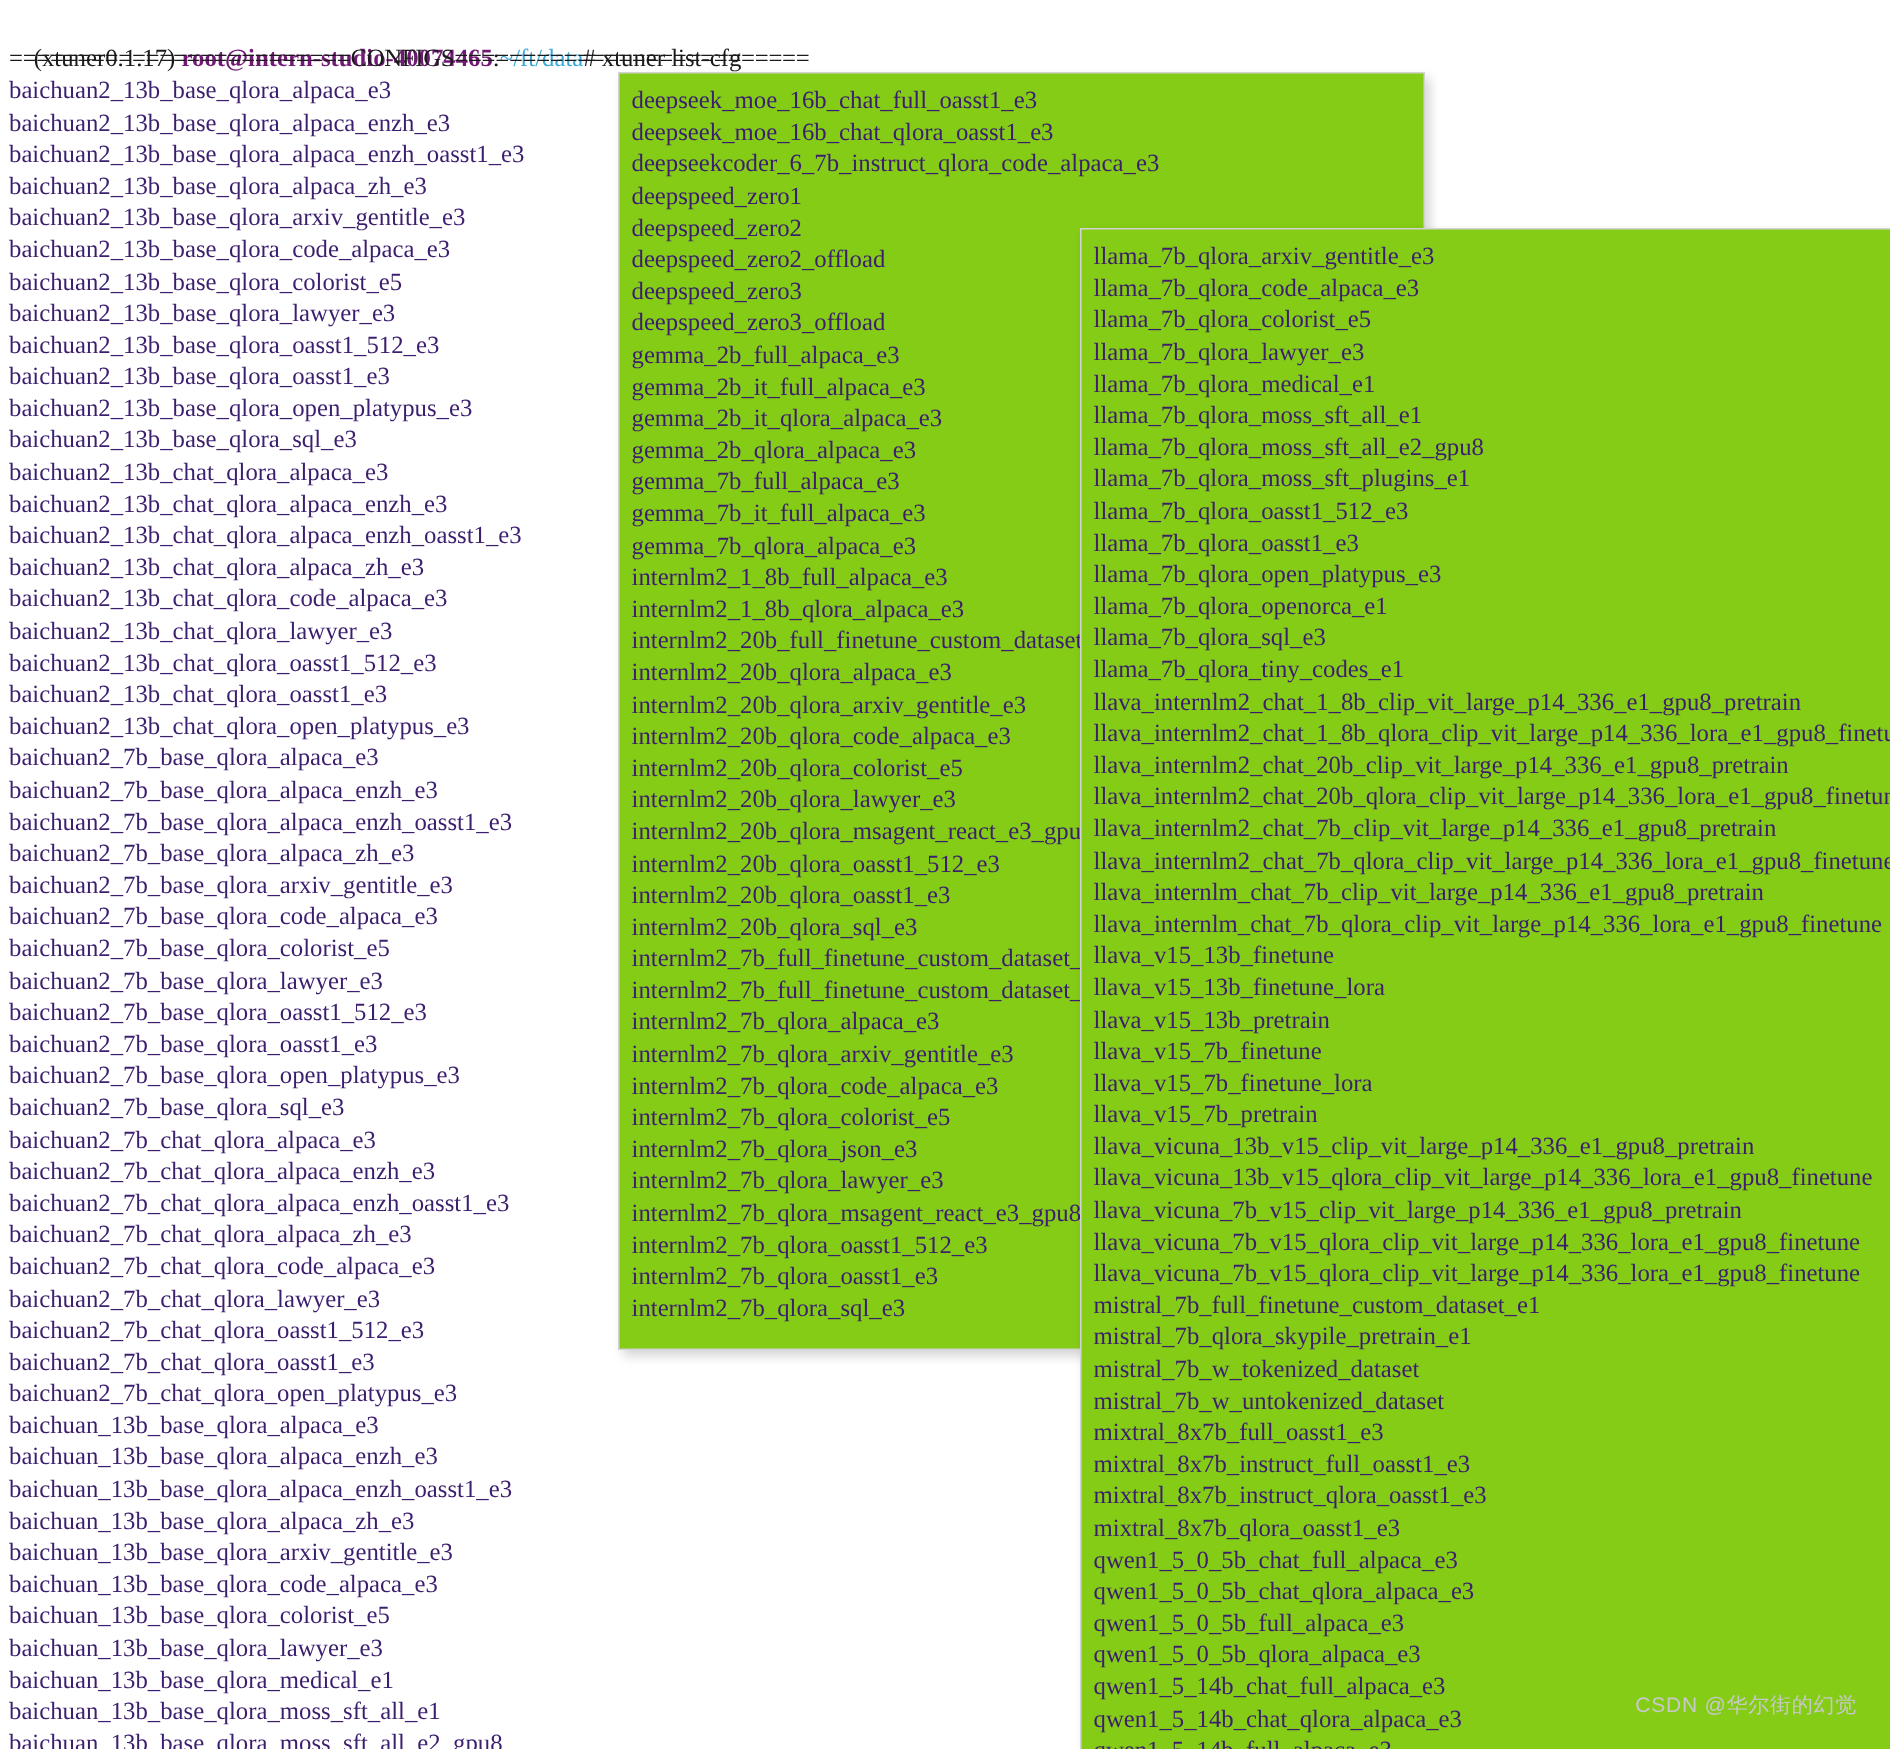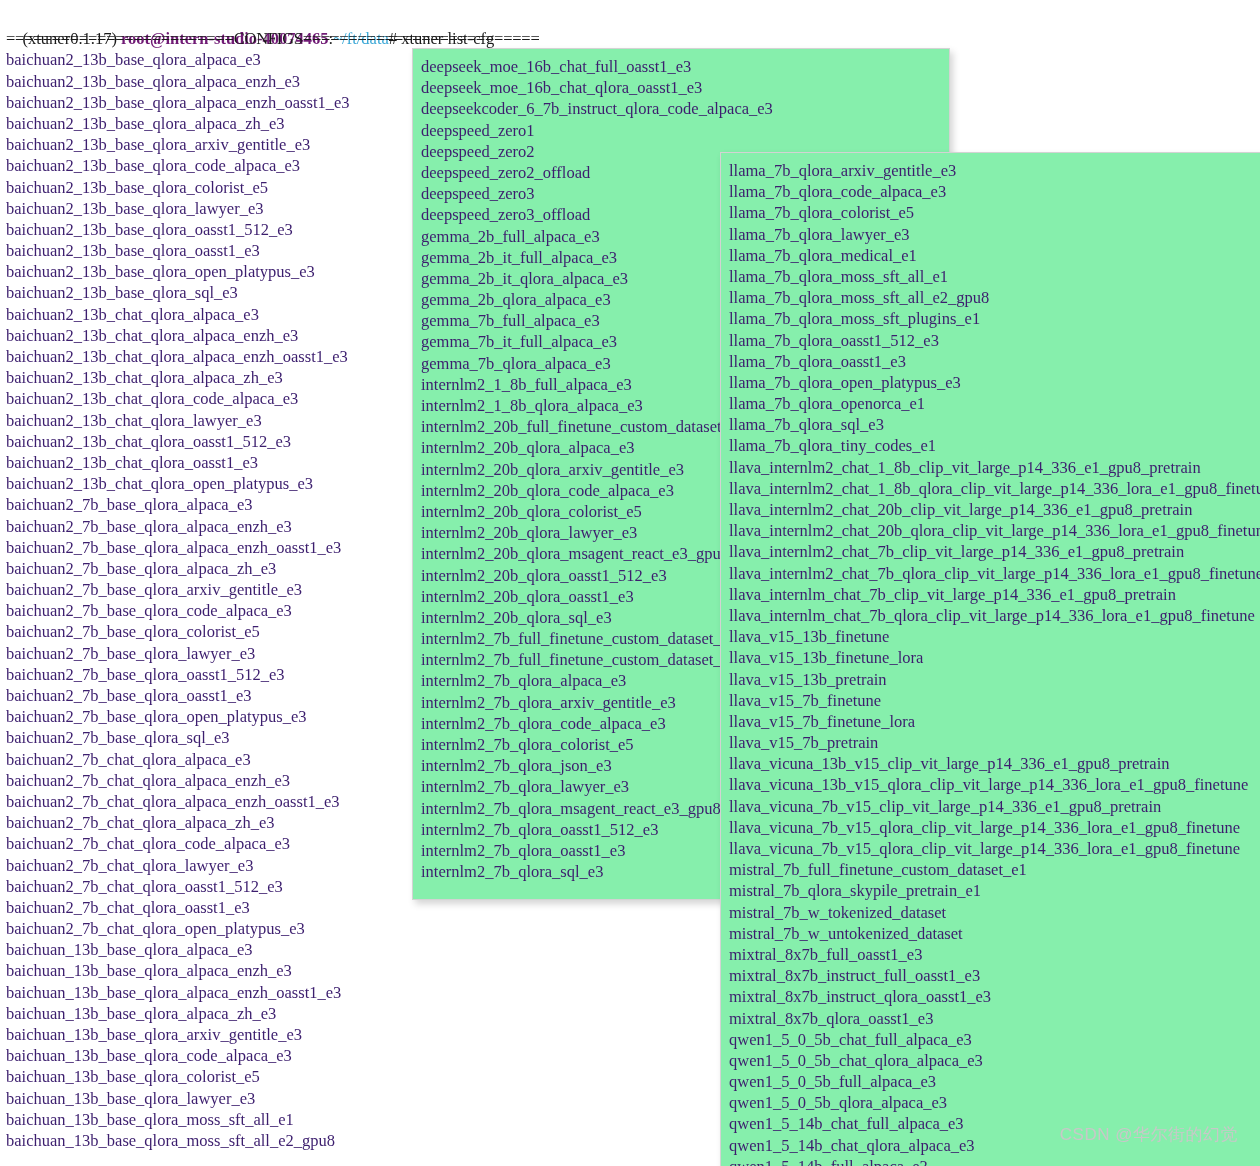--- a/index.html
+++ b/index.html
@@ -54,21 +54,21 @@
   #cfg-list {
     padding-left: 6px;
   }
   .cfg {
     color: #3c1e6e;
   }
 
   
   .panel {
     position: absolute;
-    background: #86efac;
+    background: #84cc16;
     border: 1px solid #d3d3d3;
     box-shadow: 3px 4px 7px rgba(0,0,0,0.17);
     overflow: hidden;
   }
   .panel .inner {
     padding-left: 8px;
     padding-top: 7px;
     white-space: nowrap;
   }
 
@@ -88,21 +88,21 @@
   }
 
   
   #watermark {
     position: absolute;
     right: 22px;
     bottom: 20px;
     z-index: 20;
     color: #c8c8c8;
     font-family: "Liberation Sans", "DejaVu Sans", sans-serif;
-    font-size: 17px;
+    font-size: 14px;
     letter-spacing: 0.5px;
     white-space: nowrap;
   }
 </style>
 </head>
 <body>
 
 <div id="terminal">
 
   <div id="prompt-line" class="term-line">
@@ -155,20 +155,21 @@
       <div class="term-line cfg">baichuan2_7b_chat_qlora_oasst1_e3</div>
       <div class="term-line cfg">baichuan2_7b_chat_qlora_open_platypus_e3</div>
       <div class="term-line cfg">baichuan_13b_base_qlora_alpaca_e3</div>
       <div class="term-line cfg">baichuan_13b_base_qlora_alpaca_enzh_e3</div>
       <div class="term-line cfg">baichuan_13b_base_qlora_alpaca_enzh_oasst1_e3</div>
       <div class="term-line cfg">baichuan_13b_base_qlora_alpaca_zh_e3</div>
       <div class="term-line cfg">baichuan_13b_base_qlora_arxiv_gentitle_e3</div>
       <div class="term-line cfg">baichuan_13b_base_qlora_code_alpaca_e3</div>
       <div class="term-line cfg">baichuan_13b_base_qlora_colorist_e5</div>
       <div class="term-line cfg">baichuan_13b_base_qlora_lawyer_e3</div>
+      <div class="term-line cfg">baichuan_13b_base_qlora_medical_e1</div>
       <div class="term-line cfg">baichuan_13b_base_qlora_moss_sft_all_e1</div>
       <div class="term-line cfg">baichuan_13b_base_qlora_moss_sft_all_e2_gpu8</div>
     </div>
 
 </div>
 
 <div class="panel" id="panel-mid">
   <div class="inner" id="panel-mid-list">
       <div class="term-line cfg">deepseek_moe_16b_chat_full_oasst1_e3</div>
       <div class="term-line cfg">deepseek_moe_16b_chat_qlora_oasst1_e3</div>

